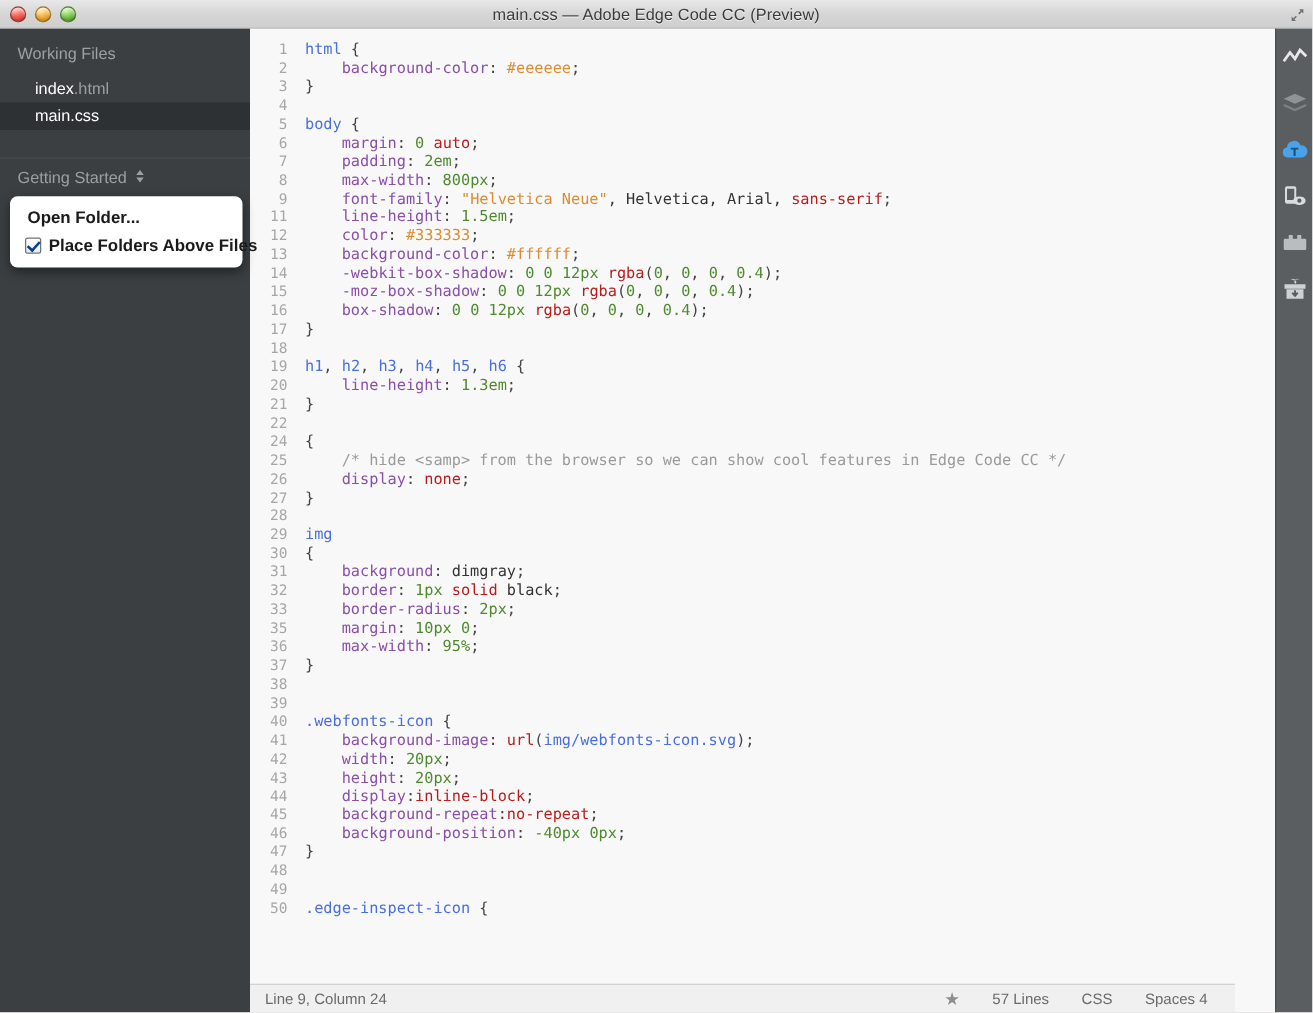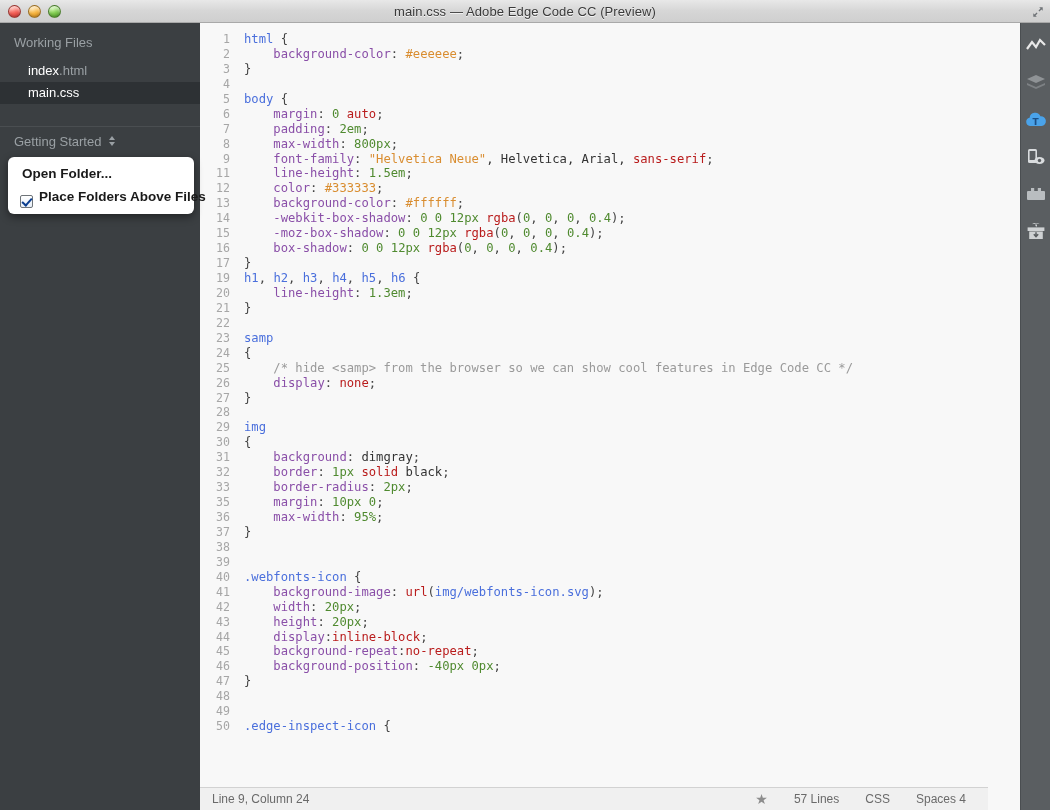--- a/index.html
+++ b/index.html
@@ -129,21 +129,21 @@
     font-weight: bold;
   }
   .menu-item {
     height: 23px; line-height: 23px;
     padding-left: 14px;
     font-size: 13.5px;
     color: #1a1a1a;
     white-space: nowrap;
     font-family: "Liberation Sans", sans-serif;
   }
-  .menu-item.with-check { padding-left: 12px; display: flex; align-items: flex-end; }
+  .menu-item.with-check { padding-left: 12px; display: flex; align-items: center; }
   .check-box {
     width: 13px; height: 13px;
     border: 1px solid #6e7479;
     border-radius: 2px;
     background: linear-gradient(to bottom, #ffffff, #e6eef7);
     margin-right: 6px;
     position: relative;
     flex: none;
   }
   .check-box::after {
@@ -295,25 +295,25 @@
         <div class="code-line"><span class="lnum">7</span><span class="ltext"><span class="tok-plain">    </span><span class="tok-prop">padding</span><span class="tok-punc">: </span><span class="tok-num">2em</span><span class="tok-punc">;</span></span></div>
         <div class="code-line"><span class="lnum">8</span><span class="ltext"><span class="tok-plain">    </span><span class="tok-prop">max-width</span><span class="tok-punc">: </span><span class="tok-num">800px</span><span class="tok-punc">;</span></span></div>
         <div class="code-line"><span class="lnum">9</span><span class="ltext"><span class="tok-plain">    </span><span class="tok-prop">font-family</span><span class="tok-punc">: </span><span class="tok-str">"Helvetica Neue"</span><span class="tok-plain">, Helvetica, Arial, </span><span class="tok-val">sans-serif</span><span class="tok-punc">;</span></span></div>
         <div class="code-line"><span class="lnum">11</span><span class="ltext"><span class="tok-plain">    </span><span class="tok-prop">line-height</span><span class="tok-punc">: </span><span class="tok-num">1.5em</span><span class="tok-punc">;</span></span></div>
         <div class="code-line"><span class="lnum">12</span><span class="ltext"><span class="tok-plain">    </span><span class="tok-prop">color</span><span class="tok-punc">: </span><span class="tok-str">#333333</span><span class="tok-punc">;</span></span></div>
         <div class="code-line"><span class="lnum">13</span><span class="ltext"><span class="tok-plain">    </span><span class="tok-prop">background-color</span><span class="tok-punc">: </span><span class="tok-str">#ffffff</span><span class="tok-punc">;</span></span></div>
         <div class="code-line"><span class="lnum">14</span><span class="ltext"><span class="tok-plain">    </span><span class="tok-prop">-webkit-box-shadow</span><span class="tok-punc">: </span><span class="tok-num">0</span><span class="tok-plain"> </span><span class="tok-num">0</span><span class="tok-plain"> </span><span class="tok-num">12px</span><span class="tok-plain"> </span><span class="tok-val">rgba</span><span class="tok-punc">(</span><span class="tok-num">0</span><span class="tok-punc">, </span><span class="tok-num">0</span><span class="tok-punc">, </span><span class="tok-num">0</span><span class="tok-punc">, </span><span class="tok-num">0.4</span><span class="tok-punc">);</span></span></div>
         <div class="code-line"><span class="lnum">15</span><span class="ltext"><span class="tok-plain">    </span><span class="tok-prop">-moz-box-shadow</span><span class="tok-punc">: </span><span class="tok-num">0</span><span class="tok-plain"> </span><span class="tok-num">0</span><span class="tok-plain"> </span><span class="tok-num">12px</span><span class="tok-plain"> </span><span class="tok-val">rgba</span><span class="tok-punc">(</span><span class="tok-num">0</span><span class="tok-punc">, </span><span class="tok-num">0</span><span class="tok-punc">, </span><span class="tok-num">0</span><span class="tok-punc">, </span><span class="tok-num">0.4</span><span class="tok-punc">);</span></span></div>
         <div class="code-line"><span class="lnum">16</span><span class="ltext"><span class="tok-plain">    </span><span class="tok-prop">box-shadow</span><span class="tok-punc">: </span><span class="tok-num">0</span><span class="tok-plain"> </span><span class="tok-num">0</span><span class="tok-plain"> </span><span class="tok-num">12px</span><span class="tok-plain"> </span><span class="tok-val">rgba</span><span class="tok-punc">(</span><span class="tok-num">0</span><span class="tok-punc">, </span><span class="tok-num">0</span><span class="tok-punc">, </span><span class="tok-num">0</span><span class="tok-punc">, </span><span class="tok-num">0.4</span><span class="tok-punc">);</span></span></div>
         <div class="code-line"><span class="lnum">17</span><span class="ltext"><span class="tok-punc">}</span></span></div>
+        <div class="code-line"><span class="lnum">18</span><span class="ltext"></span></div>
         <div class="code-line"><span class="lnum">19</span><span class="ltext"><span class="tok-sel">h1</span><span class="tok-punc">, </span><span class="tok-sel">h2</span><span class="tok-punc">, </span><span class="tok-sel">h3</span><span class="tok-punc">, </span><span class="tok-sel">h4</span><span class="tok-punc">, </span><span class="tok-sel">h5</span><span class="tok-punc">, </span><span class="tok-sel">h6</span><span class="tok-punc"> {</span></span></div>
         <div class="code-line"><span class="lnum">20</span><span class="ltext"><span class="tok-plain">    </span><span class="tok-prop">line-height</span><span class="tok-punc">: </span><span class="tok-num">1.3em</span><span class="tok-punc">;</span></span></div>
         <div class="code-line"><span class="lnum">21</span><span class="ltext"><span class="tok-punc">}</span></span></div>
         <div class="code-line"><span class="lnum">22</span><span class="ltext"></span></div>
-        <div class="code-line"><span class="lnum">23</span><span class="ltext"><span class="tok-sel">samp</span></span></div>
         <div class="code-line"><span class="lnum">24</span><span class="ltext"><span class="tok-punc">{</span></span></div>
         <div class="code-line"><span class="lnum">25</span><span class="ltext"><span class="tok-com">    /* hide &lt;samp&gt; from the browser so we can show cool features in Edge Code CC */</span></span></div>
         <div class="code-line"><span class="lnum">26</span><span class="ltext"><span class="tok-plain">    </span><span class="tok-prop">display</span><span class="tok-punc">: </span><span class="tok-val">none</span><span class="tok-punc">;</span></span></div>
         <div class="code-line"><span class="lnum">27</span><span class="ltext"><span class="tok-punc">}</span></span></div>
         <div class="code-line"><span class="lnum">28</span><span class="ltext"></span></div>
         <div class="code-line"><span class="lnum">29</span><span class="ltext"><span class="tok-sel">img</span></span></div>
         <div class="code-line"><span class="lnum">30</span><span class="ltext"><span class="tok-punc">{</span></span></div>
         <div class="code-line"><span class="lnum">31</span><span class="ltext"><span class="tok-plain">    </span><span class="tok-prop">background</span><span class="tok-punc">: </span><span class="tok-plain">dimgray</span><span class="tok-punc">;</span></span></div>
         <div class="code-line"><span class="lnum">32</span><span class="ltext"><span class="tok-plain">    </span><span class="tok-prop">border</span><span class="tok-punc">: </span><span class="tok-num">1px</span><span class="tok-plain"> </span><span class="tok-val">solid</span><span class="tok-plain"> </span><span class="tok-plain">black</span><span class="tok-punc">;</span></span></div>
         <div class="code-line"><span class="lnum">33</span><span class="ltext"><span class="tok-plain">    </span><span class="tok-prop">border-radius</span><span class="tok-punc">: </span><span class="tok-num">2px</span><span class="tok-punc">;</span></span></div>

